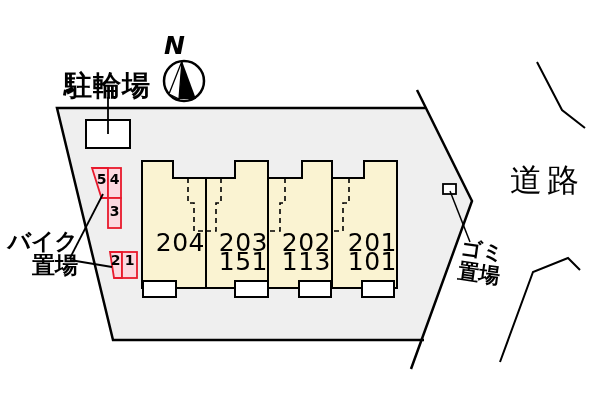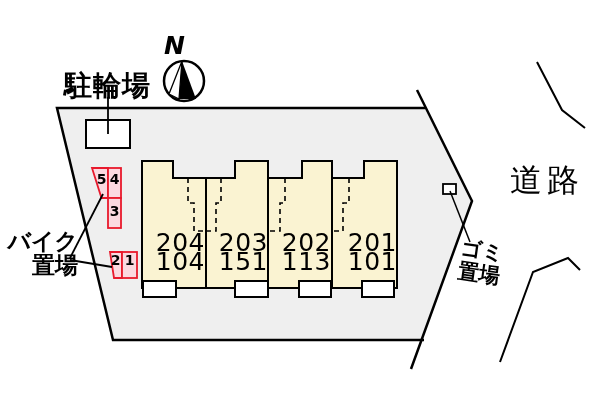--- a/index.html
+++ b/index.html
@@ -81,21 +81,20 @@
   <div class="lbl lbl-compass-n">N</div>
 
   <div class="lbl lbl-bold lbl-bike"><span style="display:block;">バイク</span><span style="display:block;">置場</span></div>
 
   <div class="lbl lbl-bold lbl-gomi"><span style="display:block;">ゴミ</span><span style="display:block;">置場</span></div>
 
   <div class="lbl lbl-road">道路</div>
 
   <div class="unit-label u0">
     <span>204</span>
-    <span>104</span>
   </div>
   <div class="unit-label u1">
     <span>203</span>
     <span>151</span>
   </div>
   <div class="unit-label u2">
     <span>202</span>
     <span>113</span>
   </div>
   <div class="unit-label u3">

